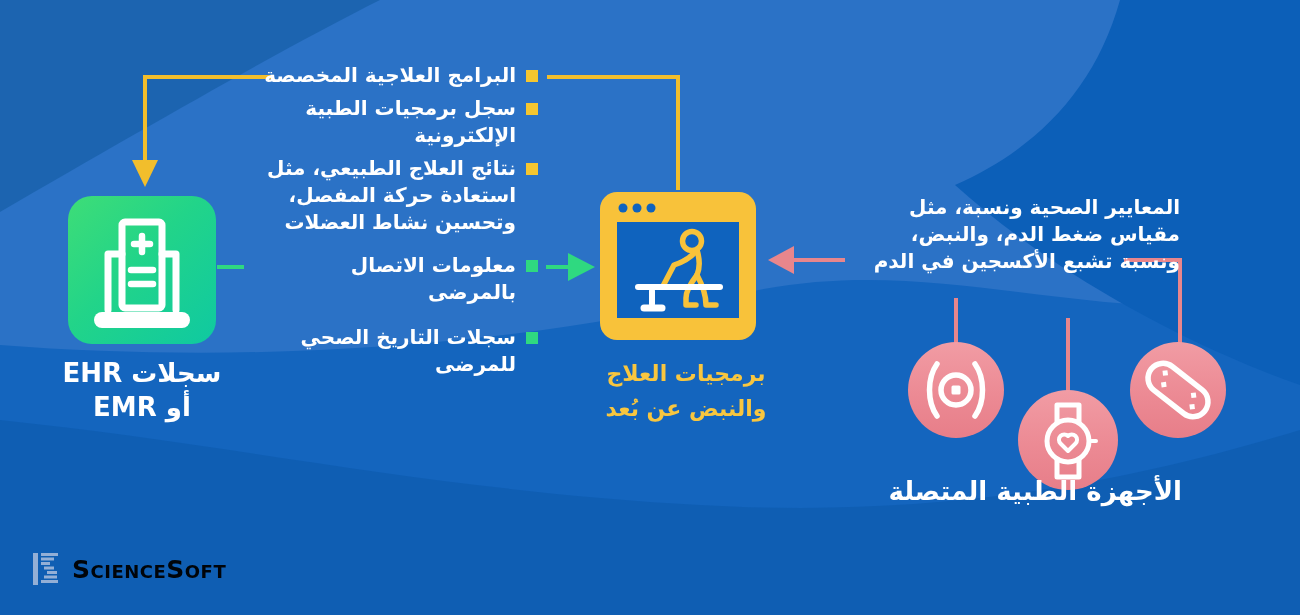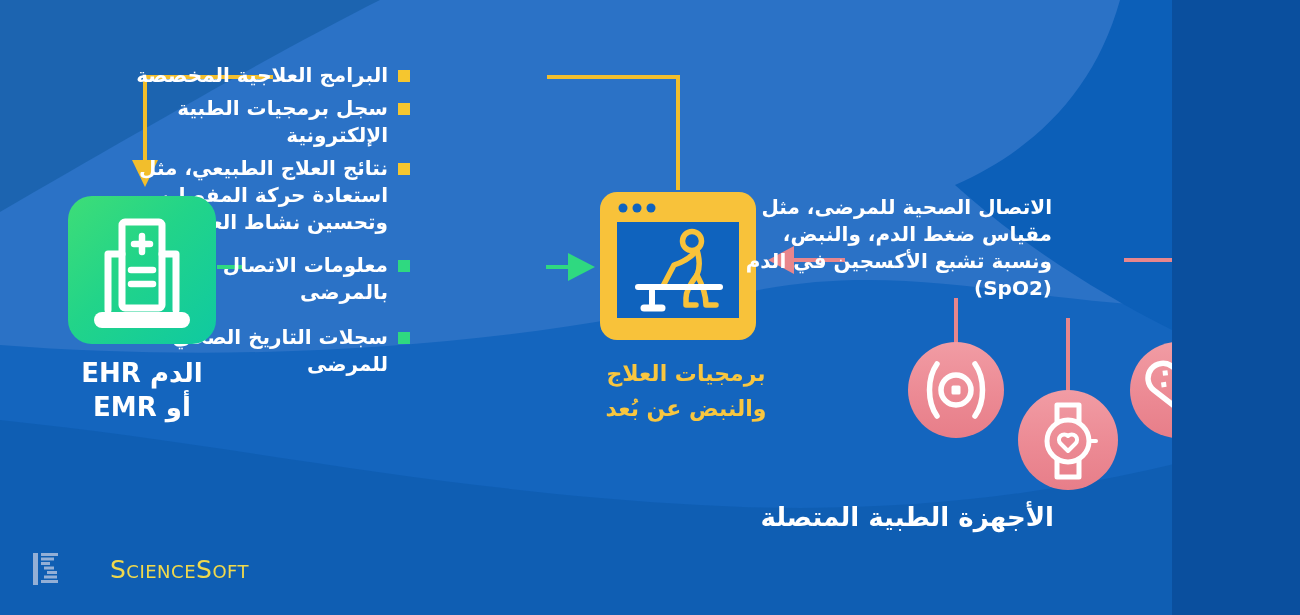--- a/index.html
+++ b/index.html
@@ -1,17 +1,17 @@
 <!DOCTYPE html>
 <html><head>
 <meta charset="utf-8">
 <style>
   html,body{margin:0;padding:0;background:#0a4f9e;}
   .canvas{
-    position:relative;width:1172px;height:615px;overflow:hidden;
+    position:relative;width:1300px;height:615px;overflow:hidden;
     font-family:"DejaVu Sans",sans-serif;
     background:#1465BE;
   }
   svg{display:block;}
   .bg,.connectors{position:absolute;left:0;top:0;width:1300px;height:615px;}
   .bg{z-index:0;}
   .connectors{z-index:1;}
   .content{position:absolute;left:0;top:0;width:100%;height:100%;z-index:2;}
 
   
@@ -25,43 +25,43 @@
   .green-list{right:762px;top:252px;gap:18px;}
 
   
   .ehr-icon{
     position:absolute;left:68px;top:196px;width:148px;height:148px;border-radius:24px;
     background:linear-gradient(135deg,#3EDD77 0%,#22D489 45%,#0FC9A1 100%);
   }
   .label{position:absolute;color:#fff;font-weight:700;text-align:center;}
   .ehr-label{left:40px;top:356px;width:204px;font-size:26px;line-height:34px;}
   .soft-label{left:578px;top:356px;width:216px;font-size:22px;line-height:35px;color:#F8C63F;}
-  .devices-label{right:118px;top:502px;width:400px;font-size:26px;text-align:right;}
+  .devices-label{right:118px;top:476px;width:400px;font-size:26px;text-align:right;}
 
   
   .tele-icon{position:absolute;left:600px;top:192px;width:156px;height:148px;}
 
   
   .pink-note{
     position:absolute;right:120px;top:194px;width:350px;color:#fff;
     font-size:20px;font-weight:600;line-height:27px;text-align:right;
   }
 
   
   .dev-circle{position:absolute;border-radius:50%;
     background:linear-gradient(180deg,#F19CA4 0%,#EC8A94 55%,#E77E89 100%);}
   .dev-1{left:908px;top:342px;width:96px;height:96px;}
   .dev-2{left:1018px;top:390px;width:100px;height:100px;}
   .dev-3{left:1130px;top:342px;width:96px;height:96px;}
 
   
   .logo{position:absolute;left:33px;top:551px;display:flex;align-items:center;gap:9px;}
   .logo .wordmark{
-    color:#fde047;font-size:25px;font-weight:400;letter-spacing:.5px;
-    font-variant:small-caps;opacity:.95;margin-left:38px;
+    color:#000000;font-size:25px;font-weight:700;letter-spacing:.5px;
+    font-variant:small-caps;opacity:.95;
   }
 </style>
 </head>
 <body>
 
 <div class="canvas">
 
   <svg class="bg" viewBox="0 0 1300 615">
     <rect x="0" y="0" width="1300" height="615" fill="#1465BE"></rect>
     <path d="M0,345 C260,365 520,345 735,295 C935,248 1080,330 1300,300 L1300,0 L0,0 Z" fill="#2B72C6"></path>
@@ -123,21 +123,21 @@
         <g stroke="#ffffff" stroke-width="7" fill="none" stroke-linecap="round" stroke-linejoin="round">
           <path d="M54,58 H40 V114 M94,58 H108 V114"></path>
           <rect x="54" y="26" width="40" height="86" rx="3"></rect>
           <path d="M74,40 V56 M66,48 H82" stroke-width="6.5"></path>
           <path d="M63,74 H85 M63,88 H85" stroke-width="6.5"></path>
         </g>
         <rect x="26" y="116" width="96" height="16" rx="8" fill="#ffffff"></rect>
       </svg>
     </div>
     <div class="label ehr-label" dir="rtl">
-      <div>الدم EHR</div>
+      <div>سجلات EHR</div>
       <div>أو EMR</div>
     </div>
 
     <div class="tele-icon">
       <svg viewBox="0 0 156 148" width="156" height="148">
         <rect x="0" y="0" width="156" height="148" rx="17" fill="#F8C23A"></rect>
         <circle cx="23" cy="16" r="4.5" fill="#0F63BE"></circle>
         <circle cx="37" cy="16" r="4.5" fill="#0F63BE"></circle>
         <circle cx="51" cy="16" r="4.5" fill="#0F63BE"></circle>
         <rect x="17" y="30" width="122" height="96" fill="#0F63BE"></rect>
@@ -155,24 +155,23 @@
           </g>
         </g>
       </svg>
     </div>
     <div class="label soft-label" dir="rtl">
       <div>برمجيات العلاج</div>
       <div>والنبض عن بُعد</div>
     </div>
 
     <div class="pink-note">
-      <div dir="rtl">الاتصال الصحية للمرضى، مثل</div>
+      <div dir="rtl">المعايير الصحية ونسبة، مثل</div>
       <div dir="rtl">مقياس ضغط الدم، والنبض،</div>
       <div dir="rtl">ونسبة تشبع الأكسجين في الدم</div>
-      <div dir="ltr" style="text-align:right">(SpO2)</div>
     </div>
 
     <div class="dev-circle dev-1">
       <svg viewBox="0 0 96 96" width="96" height="96">
         <g stroke="#ffffff" stroke-width="5.5" fill="none" stroke-linecap="round">
           <circle cx="48" cy="48" r="15"></circle>
           <path d="M29,22 C19,36 19,60 29,74"></path>
           <path d="M67,22 C77,36 77,60 67,74"></path>
         </g>
         <rect x="43.5" y="43.5" width="9" height="9" rx="1.5" fill="#ffffff"></rect>

